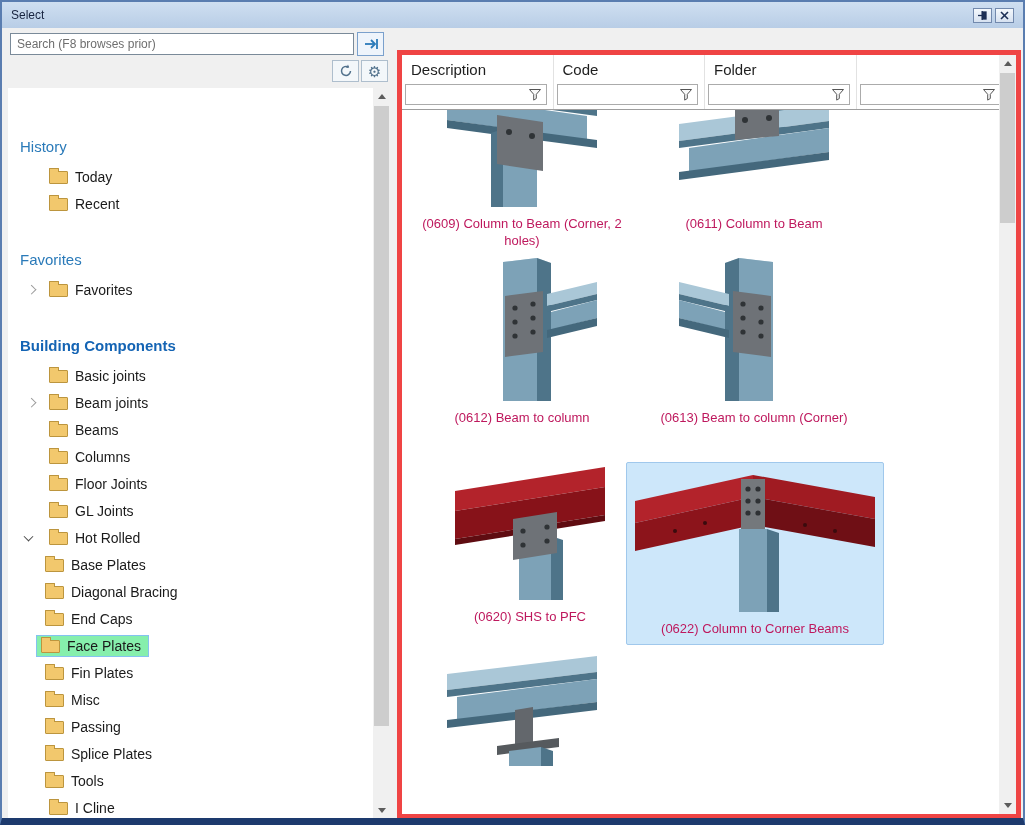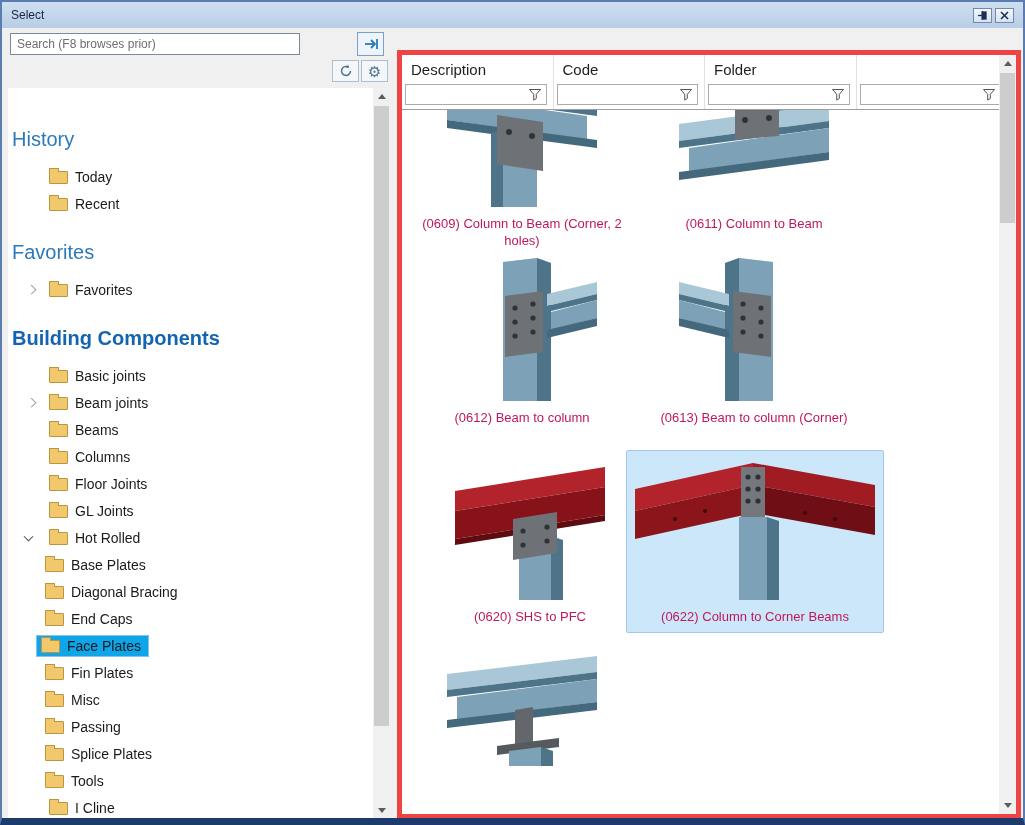--- a/index.html
+++ b/index.html
@@ -11,42 +11,42 @@
 
   
   .titlebar { position:absolute; top:0; left:0; right:0; height:26px;
     background:linear-gradient(#cfdff1,#b8cde6); display:flex; align-items:center; padding:0 9px;gap:11px; }
   .title-text { font-size:12px; color:#17233f; }
   .tb-btns { margin-left:auto; display:flex; gap:3px; }
   .tb-btn { width:19px; height:15px; border:1px solid #7289ad; background:linear-gradient(#f4f8fc,#d6e1f0);
     display:flex; align-items:center; justify-content:center; cursor:default; }
 
   
-  .search-input { position:absolute; left:8px; top:31px; width:290px; height:22px;
+  .search-input { position:absolute; left:8px; top:31px; width:344px; height:22px;
     border:1px solid #7a8a99; font-size:12px; padding:0 6px; font-family:"Liberation Sans",sans-serif; color:#222; }
   .search-input::placeholder { color:#6e6e6e; }
   .go-btn { position:absolute; left:355px; top:30px; width:27px; height:24px;
     border:1px solid #7aa0cc; background:#eef4fb; display:flex; align-items:center; justify-content:center; }
   .mini-btn { position:absolute; top:58px; width:27px; height:22px; border:1px solid #aebecd;
     background:#f3f7fa; display:flex; align-items:center; justify-content:center; color:#51718c; font-size:15px; line-height:1; }
   .refresh-btn { left:330px; }
   .gear-btn { left:359px; }
 
   .tree { position:absolute; left:6px; top:86px; width:382px; height:731px;
     background:#fff; overflow:hidden; }
   .tree-content { padding-top:40px; padding-right:18px; }
-  .tree-hdr { height:27px; display:flex; align-items:flex-start; padding-left:4px;
-    font-size:20px; color:#2a7ab9; margin-top:24px; margin-bottom:8px; }
+  .tree-hdr { height:27px; display:flex; align-items:flex-end; padding-left:12px;
+    font-size:15px; color:#2a7ab9; margin-top:24px; margin-bottom:8px; }
   .tree-hdr:first-child { margin-top:0; }
   .tree-hdr.bold { color:#1464b4; font-weight:bold; }
   .tree-row { position:relative; height:27px; display:flex; align-items:center; font-size:14px; color:#1a1a1a; }
   .lvl1 { padding-left:36px; }
   .lvl2 { padding-left:32px; }
   .row-inner { display:inline-flex; align-items:center; gap:7px; padding:2px 7px 2px 4px; border:1px solid transparent; }
-  .tree-row.selected .row-inner { background:#0ea5e9; border:1px solid #84c2f0; margin-left:-4px;text-align:right; }
+  .tree-row.selected .row-inner { background:#86efac; border:1px solid #84c2f0; margin-left:-4px;text-align:right; }
   .chev { position:absolute; left:20px; top:50%; width:7px; height:7px;
     border-right:1.5px solid #9a9a9a; border-bottom:1.5px solid #9a9a9a;
     transform:translateY(-55%) rotate(-45deg); }
   .chev.open { left:17px; border-color:#4a4a4a; transform:translateY(-70%) rotate(45deg); }
   .folder { position:relative; width:19px; height:13px; background:#f2c86d;
     border:1px solid #bc953e; border-radius:1px; flex:0 0 auto; margin-top:2px; }
   .folder::before { content:""; position:absolute; top:-4px; left:-1px; width:8px; height:3px;
     background:#f2c86d; border:1px solid #bc953e; border-bottom:none; border-radius:1px 1px 0 0; }
 
   
@@ -394,21 +394,21 @@
             <polygon points="96,81 108,85 108,145 96,145" fill="#4e7489"></polygon>
             <polygon points="58,64 102,57 102,98 58,105" fill="#6e7277"></polygon>
             <circle cx="68" cy="76" r="2.6" fill="#2f3336"></circle>
             <circle cx="92" cy="72" r="2.6" fill="#2f3336"></circle>
             <circle cx="68" cy="90" r="2.6" fill="#2f3336"></circle>
             <circle cx="92" cy="86" r="2.6" fill="#2f3336"></circle>
           </svg>
           <div class="caption">(0620) SHS to PFC</div>
         </div>
 
-        <div class="grid-item selected" style="left:224px; top:340px;">
+        <div class="grid-item selected" style="left:224px; top:352px;">
           <svg class="thumb-wide" viewBox="0 0 240 145">
             <polygon points="0,34 118,8 118,30 0,56" fill="#b3232b"></polygon>
             <polygon points="0,56 118,30 118,58 0,84" fill="#8c141b"></polygon>
             <polygon points="118,8 240,30 240,52 118,30" fill="#a01b22"></polygon>
             <polygon points="118,30 240,52 240,80 118,58" fill="#6f0f15"></polygon>
             <polygon points="106,12 130,12 130,64 106,64" fill="#74787c"></polygon>
             <circle cx="113" cy="22" r="2.6" fill="#2e3134"></circle>
               <circle cx="123" cy="22" r="2.6" fill="#2e3134"></circle>
             <circle cx="113" cy="34" r="2.6" fill="#2e3134"></circle>
               <circle cx="123" cy="34" r="2.6" fill="#2e3134"></circle>

